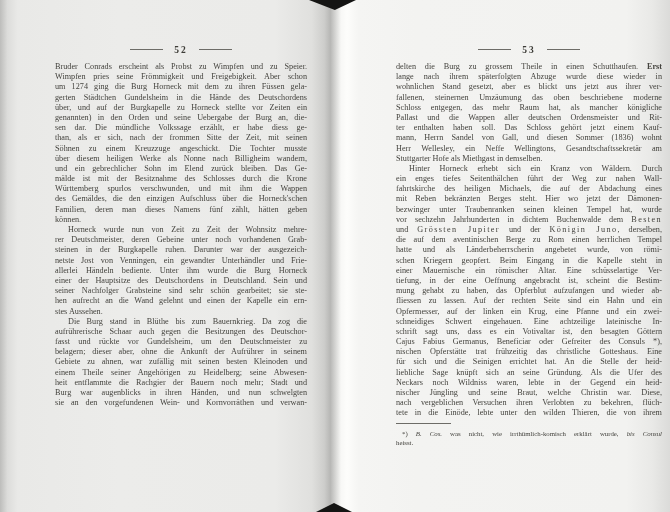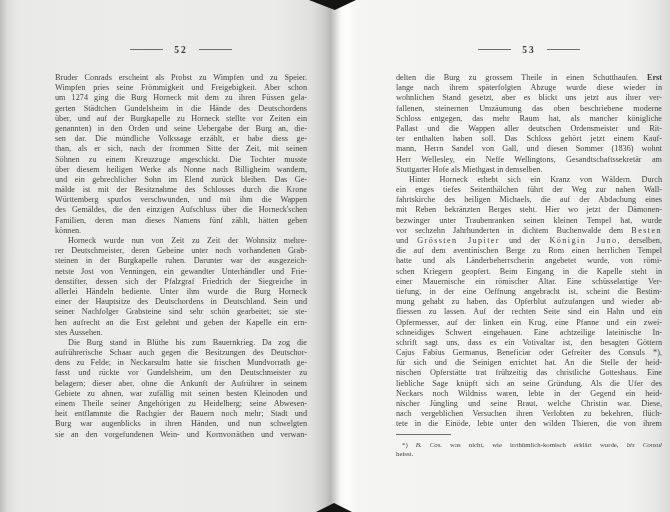--- a/index.html
+++ b/index.html
@@ -15,21 +15,21 @@
       #e0e0de 46.5%, #cdcdcb 48.4%, #b7b7b5 49.3%,
       #f8f8f6 50.9%, #fdfdfb 51.8%, #f5f5f3 53.5%,
       #f3f3f1 62%, #f2f2f0 93.5%, #e9e9e7 97.3%, #dbdbd9 100%);
   }
   .wedge{position:absolute;background:#141413}
   .wedge.top{left:309px;top:0;width:47px;height:10px;clip-path:polygon(0 0,100% 0,55% 100%)}
   .wedge.bottom{left:316px;bottom:0;width:36px;height:9px;clip-path:polygon(50% 0,0 100%,100% 100%)}
   .textcol{position:absolute;top:44px}
   .textcol.left{left:55px;width:252px}
   .textcol.right{left:396px;width:266px}
-  .pagehead{display:flex;align-items:center;justify-content:center;gap:11px;height:11px;margin-bottom:18px}
+  .pagehead{display:flex;align-items:center;justify-content:center;gap:11px;height:11px;margin-bottom:7px}
   .pagehead .num{font-size:9.5px;font-weight:700;letter-spacing:2px;color:#3d3c37}
   .hrule{width:33px;height:1px;background:#6d6c67}
   .line{
     font-size:8.2px;height:10.2px;line-height:10.2px;
     text-align:justify;text-align-last:justify;overflow:hidden;
   }
   .line.endline{text-align-last:auto}
   .par.indent .line:first-child{text-indent:13px}
   .sperr{letter-spacing:1.4px}
   .ital{font-style:italic}
@@ -70,31 +70,29 @@
           <div class="line">Württemberg spurlos verschwunden, und mit ihm die Wappen</div>
           <div class="line">des Gemäldes, die den einzigen Aufschluss über die Horneck'schen</div>
           <div class="line">Familien, deren man dieses Namens fünf zählt, hätten geben</div>
           <div class="line endline">können.</div>
         </div>
         <div class="par indent">
           <div class="line">Horneck wurde nun von Zeit zu Zeit der Wohnsitz mehre-</div>
           <div class="line">rer Deutschmeister, deren Gebeine unter noch vorhandenen Grab-</div>
           <div class="line">steinen in der Burgkapelle ruhen. Darunter war der ausgezeich-</div>
           <div class="line">netste Jost von Venningen, ein gewandter Unterhändler und Frie-</div>
-          <div class="line">denstifter, dessen sich der Pfalzgraf Friedrich der Siegreiche in</div>
           <div class="line">allerlei Händeln bediente. Unter ihm wurde die Burg Horneck</div>
           <div class="line">einer der Hauptsitze des Deutschordens in Deutschland. Sein und</div>
           <div class="line">seiner Nachfolger Grabsteine sind sehr schön gearbeitet; sie ste-</div>
-          <div class="line">hen aufrecht an die Erst gelehnt und geben der Kapelle ein ern-</div>
+          <div class="line">hen aufrecht an die Wand gelehnt und einen der Kapelle ein ern-</div>
           <div class="line endline">stes Aussehen.</div>
         </div>
         <div class="par indent">
           <div class="line">Die Burg stand in Blüthe bis zum Bauernkrieg. Da zog die</div>
           <div class="line">aufrührerische Schaar auch gegen die Besitzungen des Deutschor-</div>
-          <div class="line">dens zu Felde; in Neckarsulm hatte sie frischen Mundvorrath ge-</div>
           <div class="line">fasst und rückte vor Gundelsheim, um den Deutschmeister zu</div>
           <div class="line">belagern; dieser aber, ohne die Ankunft der Aufrührer in seinem</div>
           <div class="line">Gebiete zu ahnen, war zufällig mit seinen besten Kleinoden und</div>
           <div class="line">einem Theile seiner Angehörigen zu Heidelberg; seine Abwesen-</div>
           <div class="line">heit entflammte die Rachgier der Bauern noch mehr; Stadt und</div>
           <div class="line">Burg war augenblicks in ihren Händen, und nun schwelgten</div>
           <div class="line">sie an den vorgefundenen Wein- und Kornvorräthen und verwan-</div>
         </div>
       </div>
   </div>
@@ -130,22 +128,22 @@
           <div class="line">hatte und als Länderbeherrscherin angebetet wurde, von römi-</div>
           <div class="line">schen Kriegern geopfert. Beim Eingang in die Kapelle steht in</div>
           <div class="line">einer Mauernische ein römischer Altar. Eine schüsselartige Ver-</div>
           <div class="line">tiefung, in der eine Oeffnung angebracht ist, scheint die Bestim-</div>
           <div class="line">mung gehabt zu haben, das Opferblut aufzufangen und wieder ab-</div>
           <div class="line">fliessen zu lassen. Auf der rechten Seite sind ein Hahn und ein</div>
           <div class="line">Opfermesser, auf der linken ein Krug, eine Pfanne und ein zwei-</div>
           <div class="line">schneidiges Schwert eingehauen. Eine achtzeilige lateinische In-</div>
           <div class="line">schrift sagt uns, dass es ein Votivaltar ist, den besagten Göttern</div>
           <div class="line">Cajus Fabius Germanus, Beneficiar oder Gefreiter des Consuls *),</div>
+          <div class="line">nischen Opferstätte trat frühzeitig das christliche Gotteshaus. Eine</div>
           <div class="line">für sich und die Seinigen errichtet hat. An die Stelle der heid-</div>
-          <div class="line">nischen Opferstätte trat frühzeitig das christliche Gotteshaus. Eine</div>
           <div class="line">liebliche Sage knüpft sich an seine Gründung. Als die Ufer des</div>
           <div class="line">Neckars noch Wildniss waren, lebte in der Gegend ein heid-</div>
           <div class="line">nischer Jüngling und seine Braut, welche Christin war. Diese,</div>
           <div class="line">nach vergeblichen Versuchen ihren Verlobten zu bekehren, flüch-</div>
           <div class="line">tete in die Einöde, lebte unter den wilden Thieren, die von ihrem</div>
         </div>
       </div>
     <div class="footnote">
       <div class="fnrule"></div>
       <div>

